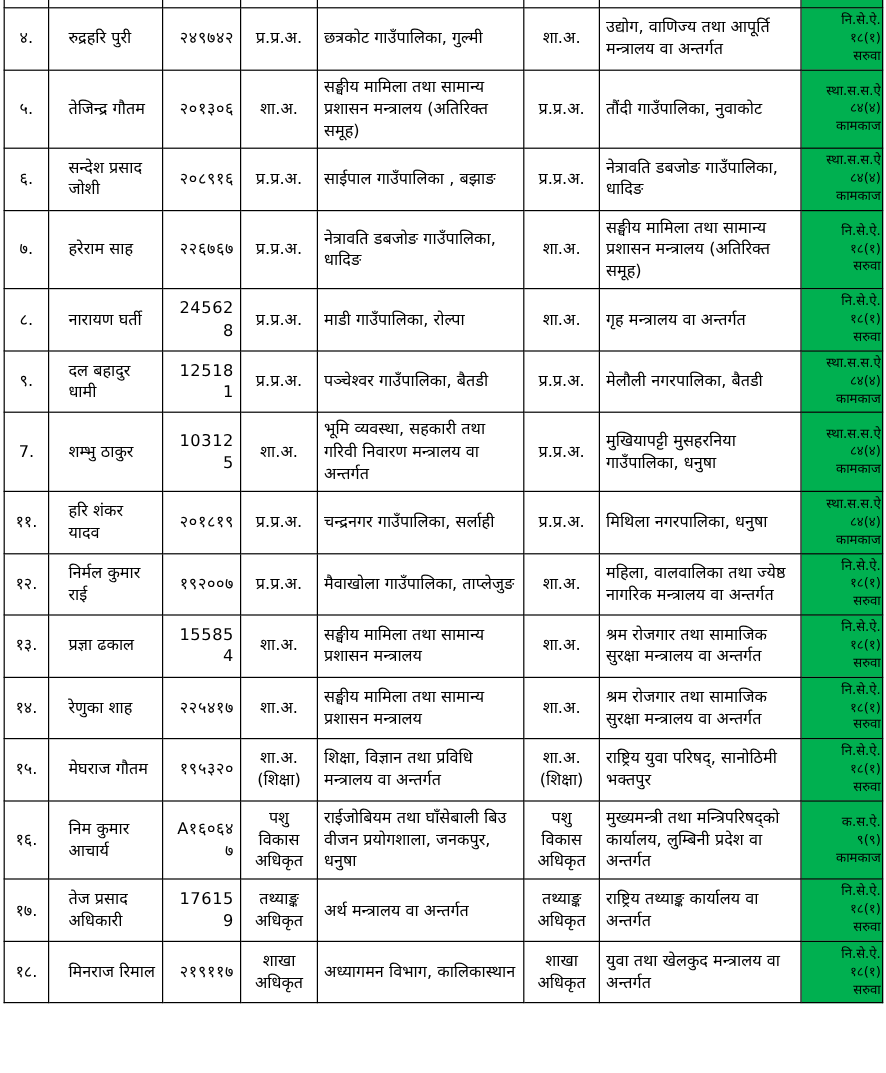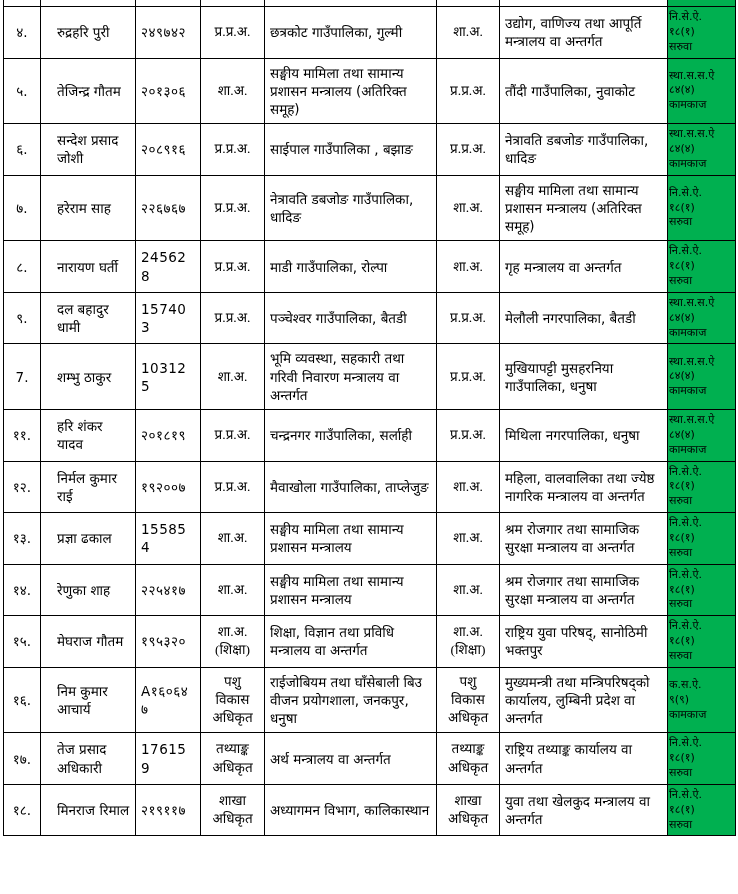--- a/index.html
+++ b/index.html
@@ -42,25 +42,25 @@
   }
   tr.partial-row td {
     border-top: none;
     padding: 0;
     height: 6px;
     line-height: 0;
     font-size: 0;
   }
   .c-sn     { text-align: center; }
   .c-name   { text-align: left; padding-left: 16px; }
-  .c-num    { text-align: left; letter-spacing: 0.5px; }
-  .c-pos    { text-align: center; font-family: Liberation Serif, serif; }
+  .c-num    { text-align: right; letter-spacing: 0.5px; }
+  .c-pos    { text-align: center; }
   .c-office { text-align: left; }
   .c-remark {
-    text-align: left;
+    text-align: right;
     background: var(--remark-bg, #00B050);
     font-size: 11px;
     line-height: 1.35;
     padding: 3px 1px;
   }
 </style>
 </head>
 <body style="background: rgb(255, 255, 255); color: rgb(0, 0, 0);">
 
 <div class="page">
@@ -142,21 +142,21 @@
     <td class="c-office">माडी गाउँपालिका, रोल्पा</td>
     <td class="c-pos">शा.अ.</td>
     <td class="c-office">गृह मन्त्रालय वा अन्तर्गत</td>
     <td class="c-remark">नि.से.ऐ.
 १८(१)
 सरुवा</td>
   </tr>
         <tr>
     <td class="c-sn">९.</td>
     <td class="c-name">दल बहादुर धामी</td>
-    <td class="c-num">157403</td>
+    <td class="c-num">125181</td>
     <td class="c-pos">प्र.प्र.अ.</td>
     <td class="c-office">पञ्चेश्वर गाउँपालिका, बैतडी</td>
     <td class="c-pos">प्र.प्र.अ.</td>
     <td class="c-office">मेलौली नगरपालिका, बैतडी</td>
     <td class="c-remark">स्था.स.स.ऐ
 ८४(४)
 कामकाज</td>
   </tr>
         <tr>
     <td class="c-sn">7.</td>

